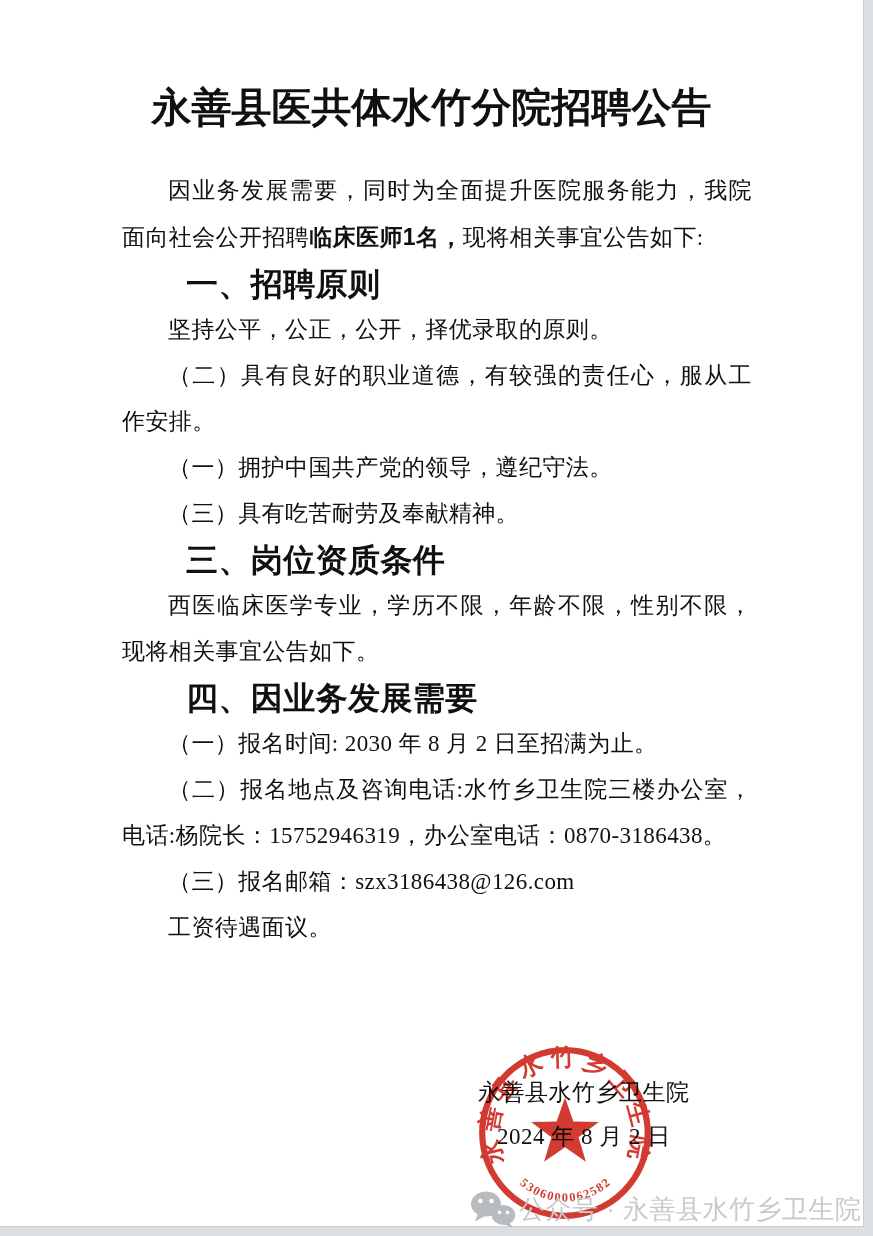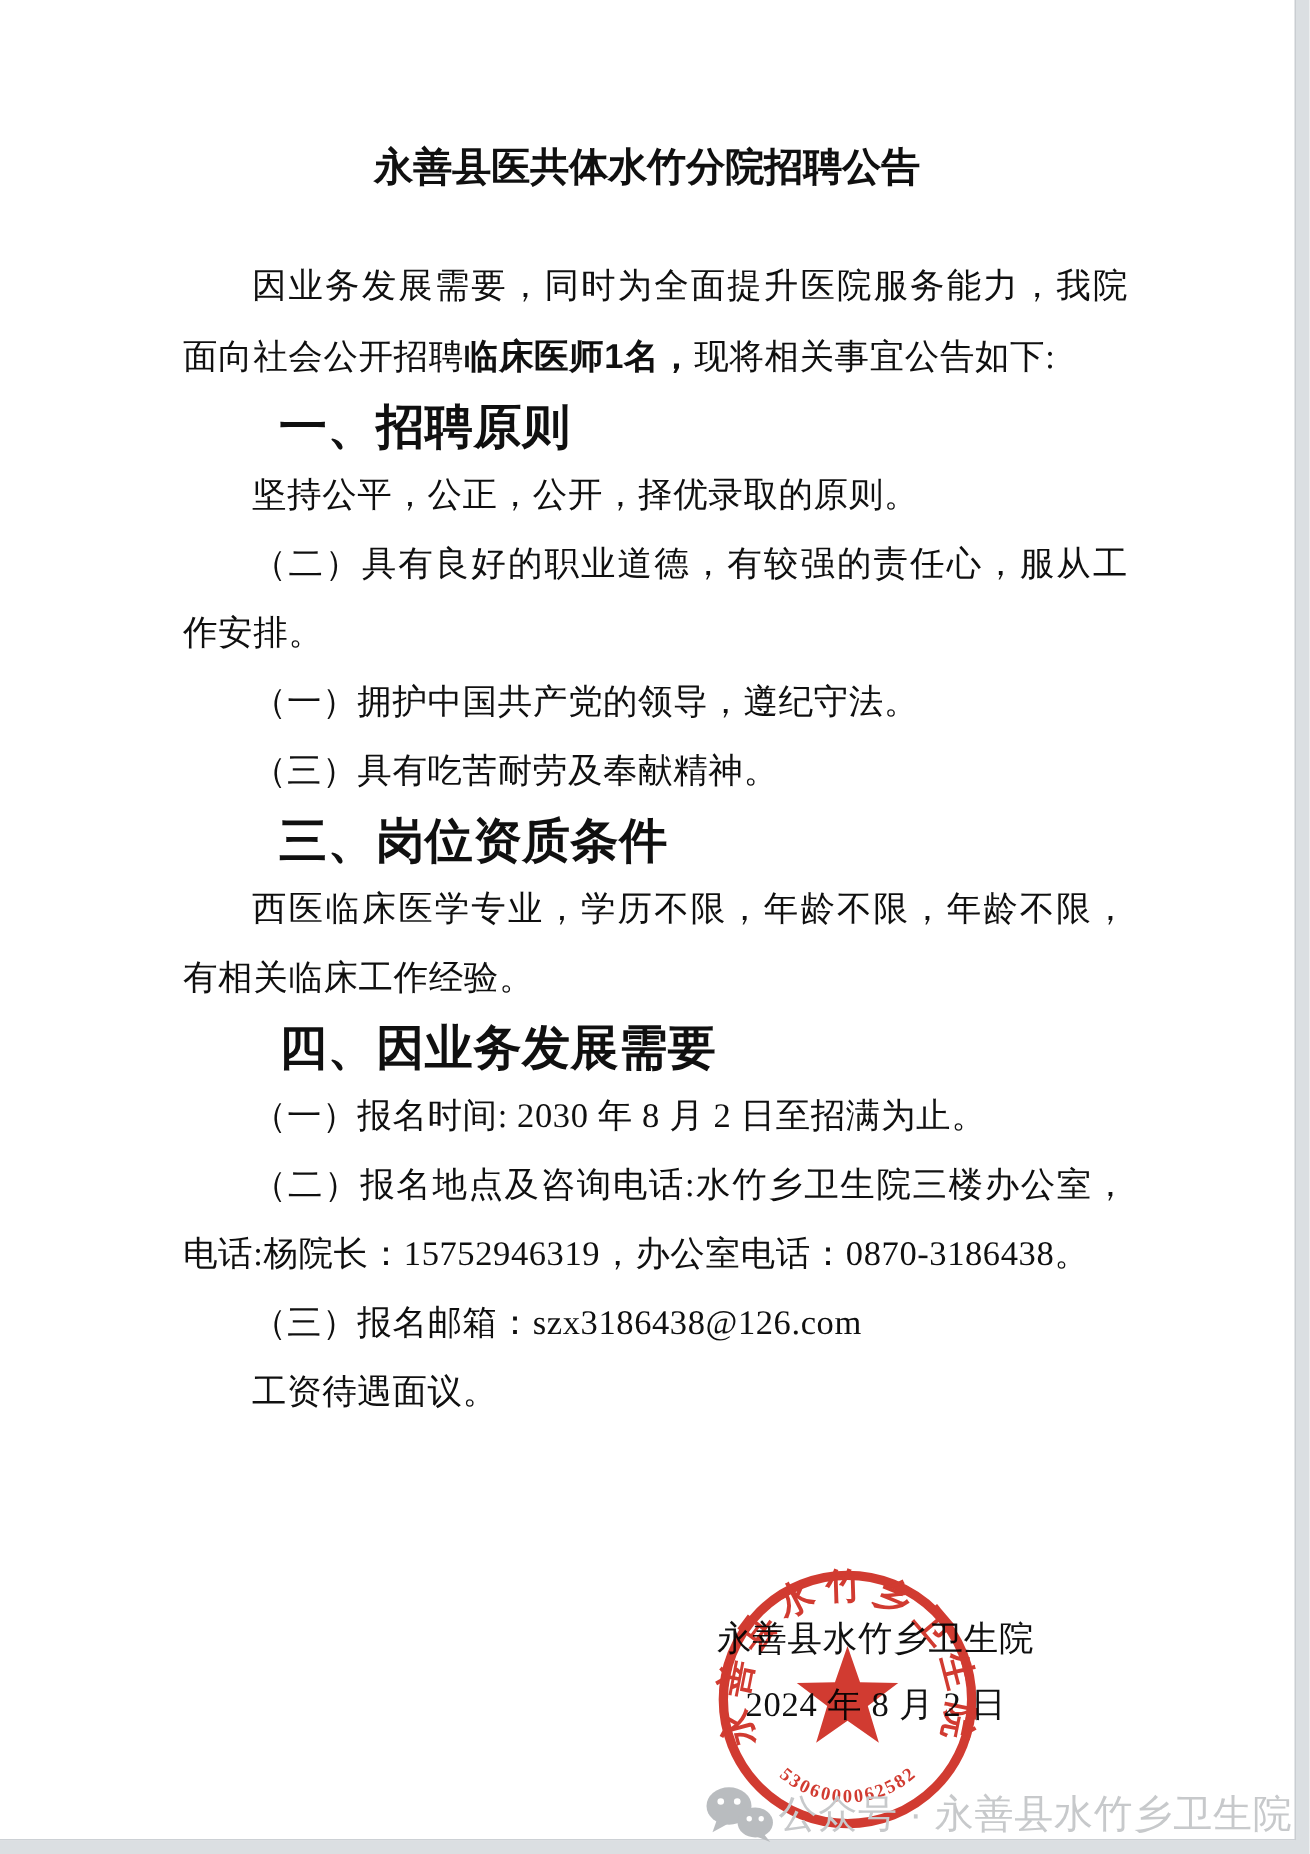--- a/index.html
+++ b/index.html
@@ -14,26 +14,26 @@
   .page {
     position: absolute;
     left: 0; top: 0;
     width: 864px; height: 1227px;
     background: #ffffff;
     border-right: 1px solid #c9cdd1;
     border-bottom: 1px solid #cdd1d5;
   }
   .content { padding-top: 88px; }
   .doc-title {
-    font-size: 26px;
+    font-size: 40px;
     font-weight: 700;
     text-align: center;
     line-height: 46px;
     letter-spacing: 0px;
-    font-family: Liberation Sans, sans-serif;
+    font-family: Liberation Mono, monospace;
   }
   .body-text {
     margin: 34px 16px 0 122px;
     width: 630px;
     font-size: 23px;
     line-height: 46px;
     letter-spacing: 0.4px;
     text-align: justify;
   }
   .body-text p {
@@ -103,21 +103,21 @@
       <p><span>因业务发展需要，同时为全面提升医院服务能力，我院面向社会公开招聘</span><span class="kw-bold">临床医师1名，</span><span>现将相关事宜公告如下:</span></p>
 
       <p class="section-heading">一、招聘原则</p>
       <p>坚持公平，公正，公开，择优录取的原则。</p>
 
       <p>（二）具有良好的职业道德，有较强的责任心，服从工作安排。</p>
       <p>（一）拥护中国共产党的领导，遵纪守法。</p>
       <p>（三）具有吃苦耐劳及奉献精神。</p>
 
       <p class="section-heading">三、岗位资质条件</p>
-      <p>西医临床医学专业，学历不限，年龄不限，年龄不限，有相关临床工作经验。</p>
+      <p>西医临床医学专业，学历不限，年龄不限，性别不限，现将相关事宜公告如下。</p>
 
       <p class="section-heading">四、因业务发展需要</p>
       <p>（一）报名时间: 2030 年 8 月 2 日至招满为止。</p>
       <p>（二）报名地点及咨询电话:水竹乡卫生院三楼办公室，电话:杨院长：15752946319，办公室电话：0870-3186438。</p>
       <p>（三）报名邮箱：szx3186438@126.com</p>
 
       <p>工资待遇面议。</p>
     </div>
   </div>
 

